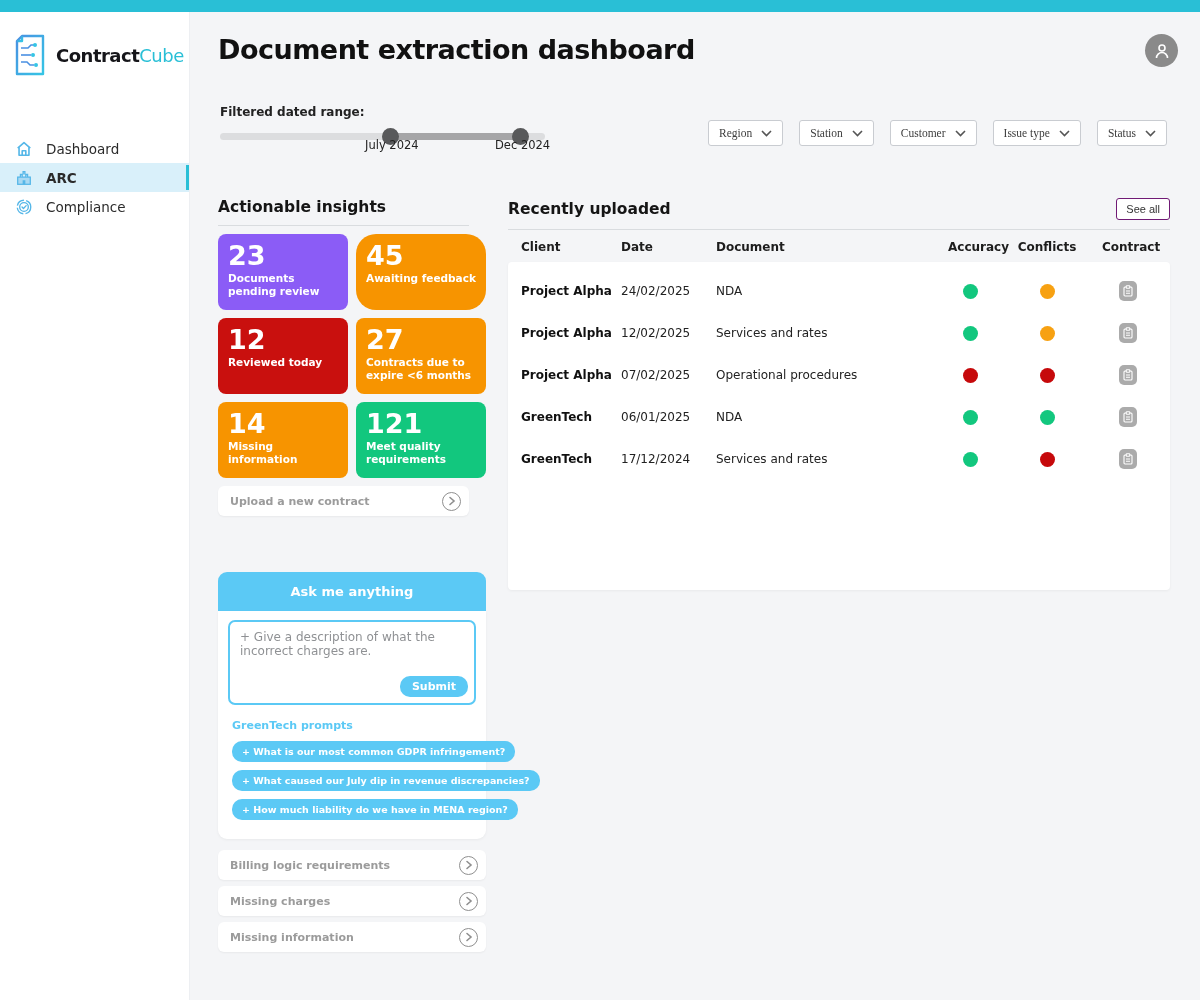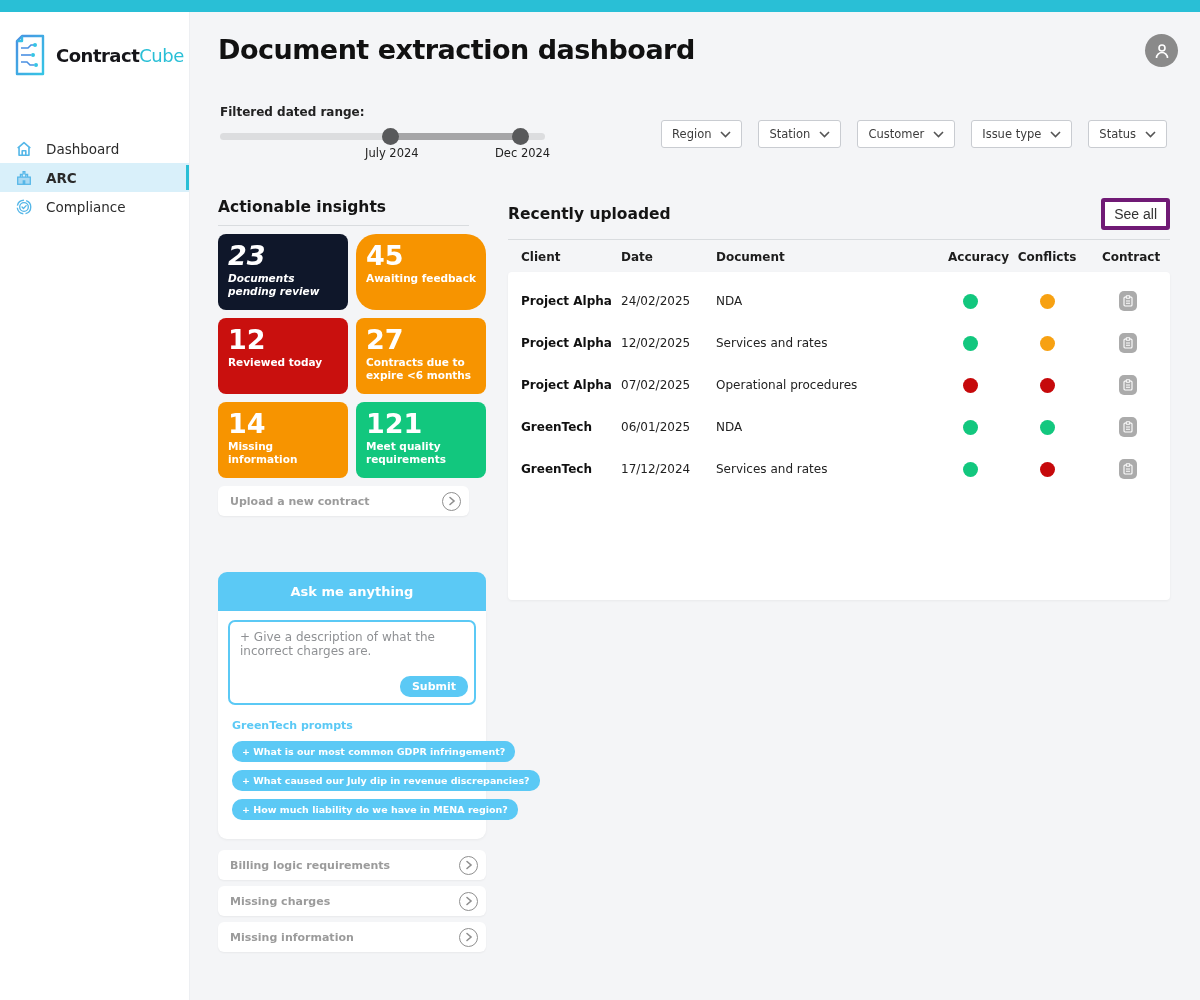--- a/index.html
+++ b/index.html
@@ -41,24 +41,24 @@
     background:#8A8A8A; display:flex; align-items:center; justify-content:center; cursor:pointer;
   }
 
   
   .date-label { position:absolute; left:30px; top:93px; font-size:12px; font-weight:700; color:#222; }
   .slider { position:absolute; left:30px; top:115px; width:325px; height:18px; }
   .slider .track { position:absolute; top:6px; left:0; width:100%; height:7px; border-radius:4px; background:#DCDDDF; }
   .slider .range { position:absolute; top:6px; left:170px; width:130px; height:7px; background:#A5A5A7; }
   .slider .handle { position:absolute; top:1px; width:17px; height:17px; border-radius:50%; background:#58595B; cursor:pointer; }
   .slider .h1 { left:162px; } .slider .h2 { left:292px; }
-  .slider-lab { position:absolute; top:134px; font-size:11.5px; color:#222; }
+  .slider-lab { position:absolute; top:126px; font-size:11.5px; color:#222; }
   .lab-start { left:175px; } .lab-end { left:305px; }
 
-  .dropdowns { position:absolute; right:33px; top:108px; display:flex; gap:16px; }
+  .dropdowns { position:absolute; right:33px; top:108px; display:flex; gap:16px;font-family:Liberation Serif, serif; }
   .dd {
     display:flex; align-items:center; gap:9px; background:#fff; border:1px solid #C9CCD1;
     border-radius:3px; padding:6px 10px; font-size:11.5px; color:#3c3c3c; cursor:pointer;
   }
   .dd svg { display:block; }
 
   
   .col-left { position:absolute; left:28px; top:186px; width:251px; }
   .sec-title { font-size:15.5px; font-weight:600; color:#151515; }
   .divider { height:1px; background:#D9DCDF; margin-top:9px; }
@@ -74,22 +74,22 @@
   .upload-bar .u-lab { font-size:11px; font-weight:700; color:#9B9B9B; }
   .chev-circle {
     width:19px; height:19px; border-radius:50%; border:1.6px solid #8F8F8F;
     display:flex; align-items:center; justify-content:center;
   }
 
   
   .col-right { position:absolute; left:318px; top:186px; width:662px; }
   .ru-head { display:flex; align-items:center; justify-content:space-between; }
   .see-all {
-    background:#fff; border:4px solid #701a75; border-radius:3px; padding:4px 9px;
-    font-size:14px; color:#333; cursor:pointer;
+    background:#fff; border:1px solid #701a75; border-radius:3px; padding:4px 9px;
+    font-size:11px; color:#333; cursor:pointer;
   }
   .t-grid { display:grid; grid-template-columns:100px 95px 232px 44px 110px 52px; align-items:center; }
   .t-headrow { padding:10px 8px 8px 13px; }
   .t-headrow .th { font-size:12px; font-weight:700; color:#1d1d1d; }
   .th.c { text-align:center; }
   .t-panel {
     background:#fff; border-radius:4px; box-shadow:0 1px 3px rgba(0,0,0,.05);
     padding:8px 0 110px 0;
   }
   .t-row { padding:11px 8px 11px 13px; }
@@ -253,21 +253,21 @@
       <svg width="11" height="7" viewBox="0 0 11 7" fill="none" stroke="#555" stroke-width="1.6">
           <path d="M1 1 L5.5 5.5 L10 1"></path>
         </svg>
     </div>
   </div>
 
   <div class="col-left">
     <div class="sec-title">Actionable insights</div>
     <div class="divider"></div>
     <div class="cards">
-      <div class="card" style="background: #0f172a; font-style: italic;">
+      <div class="card" style="background: #8b5cf6;">
         <div class="val">23</div>
         <div class="lab">Documents pending review</div>
       </div>
       <div class="card" style="background: rgb(247, 148, 0); border-radius: 20px;">
         <div class="val">45</div>
         <div class="lab">Awaiting feedback</div>
       </div>
       <div class="card" style="background: rgb(201, 16, 14);">
         <div class="val">12</div>
         <div class="lab">Reviewed today</div>

